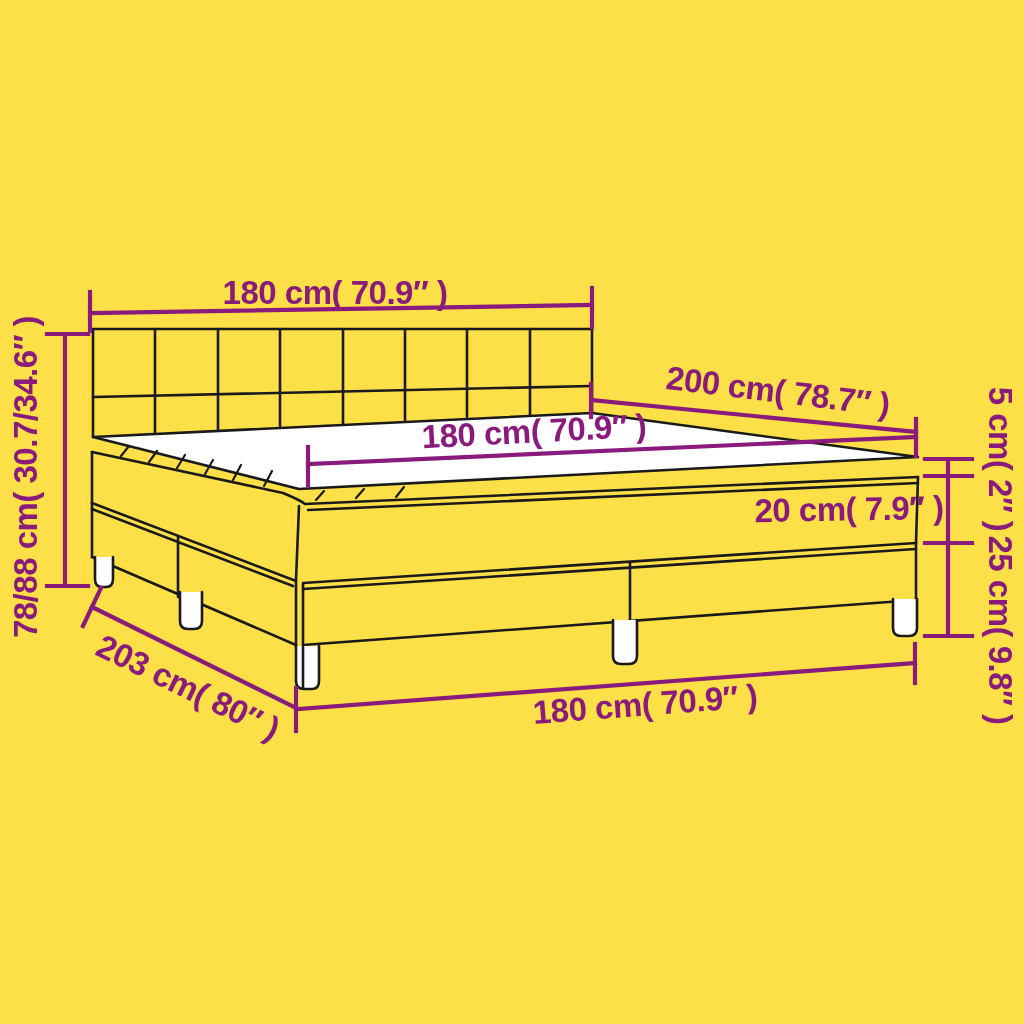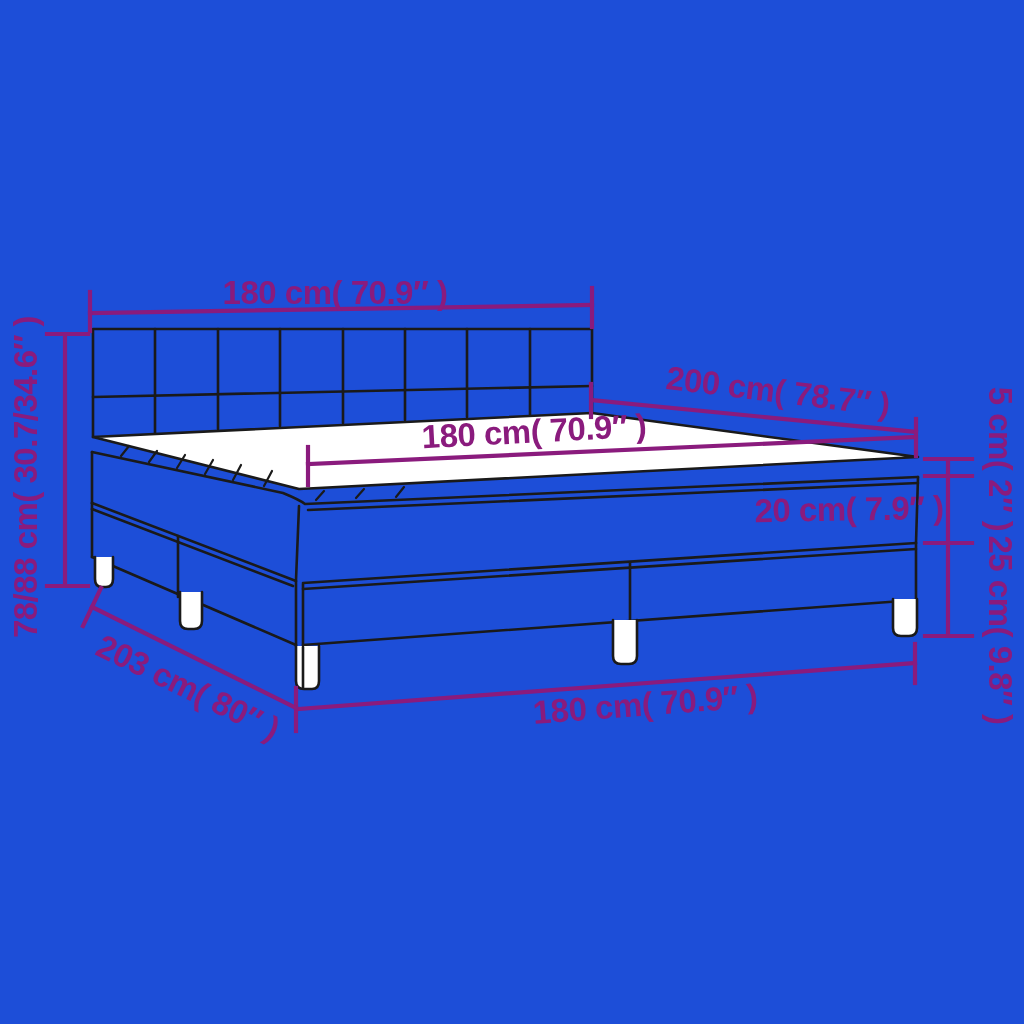--- a/index.html
+++ b/index.html
@@ -1,16 +1,16 @@
 <!DOCTYPE html>
 <html><head>
 <meta charset="utf-8">
 <style>
   html,body{margin:0;padding:0;background:#ffffff;}
-  .stage{position:relative;width:1024px;height:1024px;background:#1d4ed8;overflow:hidden;
+  .stage{position:relative;width:1024px;height:1024px;background:#fde047;overflow:hidden;
          font-family:"Liberation Sans", sans-serif;}
   svg{display:block;}
   .dim-label{font-family:"Liberation Sans", sans-serif;font-weight:bold;font-size:33px;
              letter-spacing:-0.5px;}
 </style>
 </head>
 <body>
 
 <div class="stage">
 <svg width="1024" height="1024" viewBox="0 0 1024 1024">

